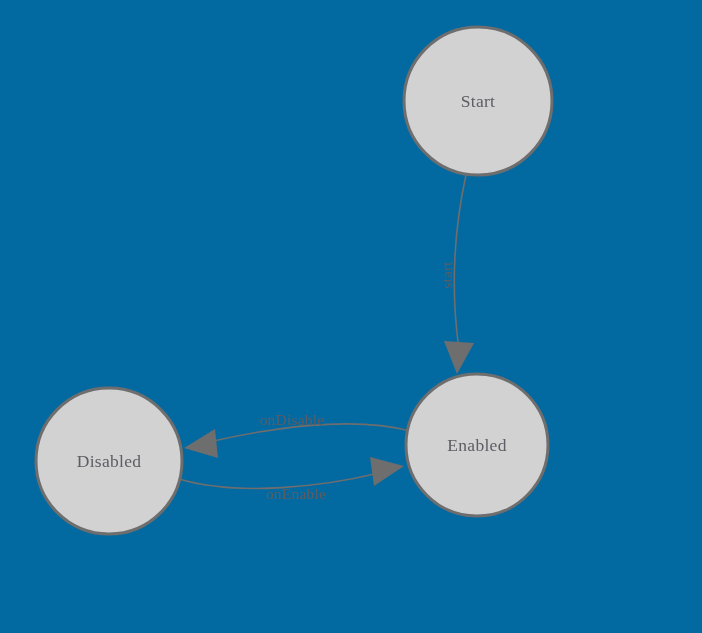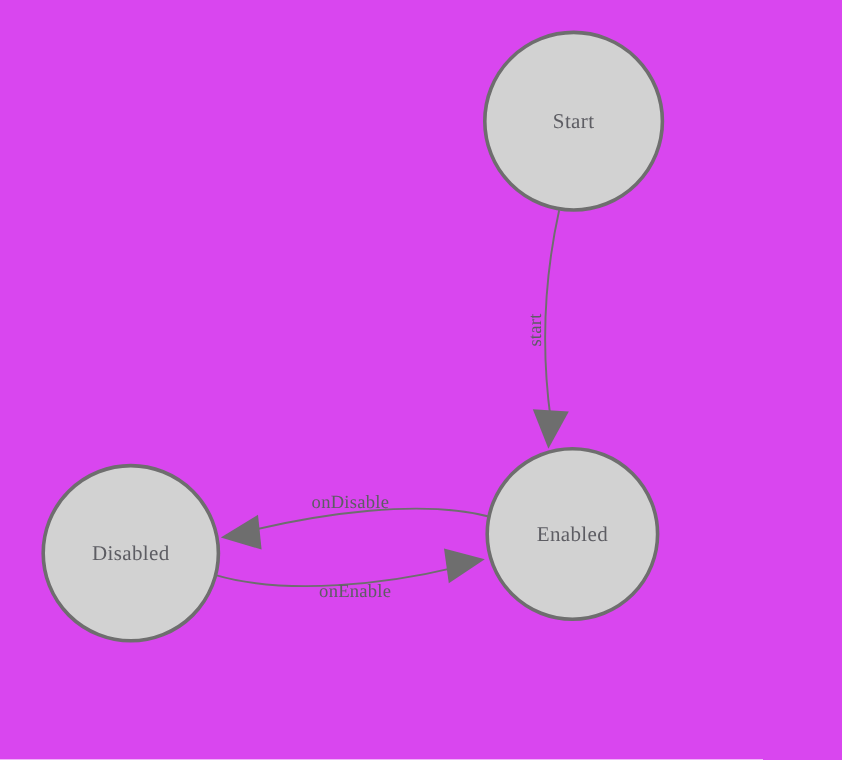--- a/index.html
+++ b/index.html
@@ -8,21 +8,21 @@
     padding: 0;
     background: #ffffff;
   }
   body {
     font-family: "Liberation Serif", serif;
   }
   #canvas-wrap {
     position: relative;
     width: 702px;
     height: 633px;
-    background: #d946ef;
+    background: #0369a1;
     overflow: hidden;
   }
   #diagram-svg {
     display: block;
     width: 702px;
     height: 633px;
   }
   .node-circle {
     fill: #d2d2d2;
     stroke: #6e6e6e;

